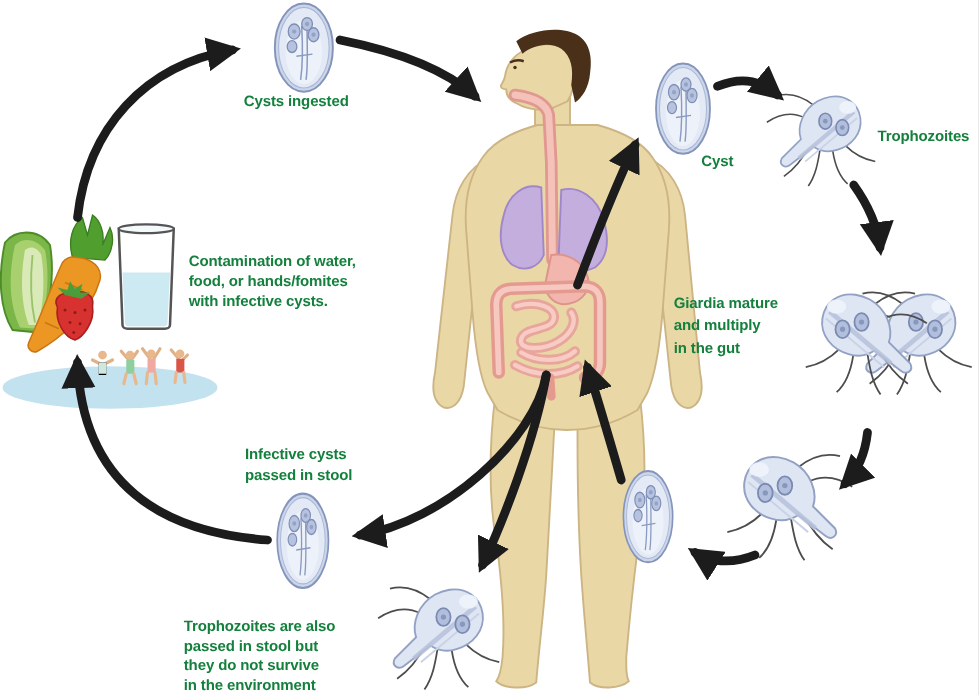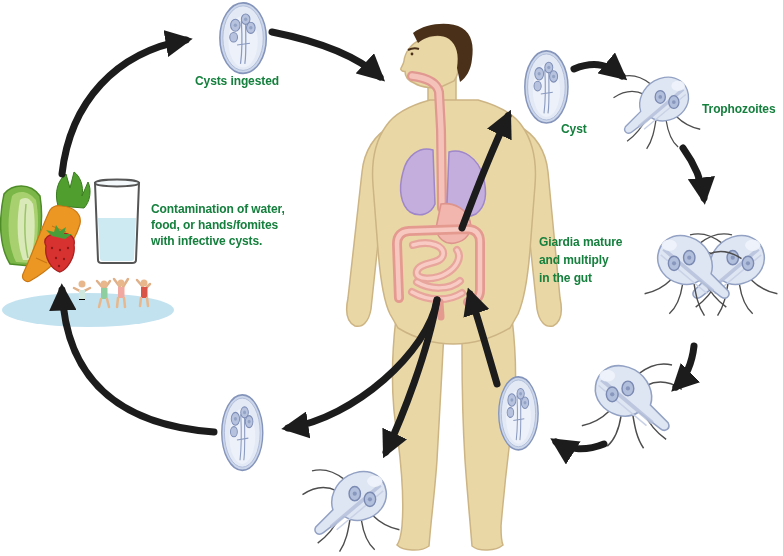--- a/index.html
+++ b/index.html
@@ -195,14 +195,20 @@
 
 <div class="lbl" id="lbl-cysts-ingested">Cysts ingested</div>
 <div class="lbl" id="lbl-cyst">Cyst</div>
 <div class="lbl" id="lbl-trophozoites">Trophozoites</div>
 <div class="lbl" id="lbl-giardia-mature">Giardia mature
 and multiply
 in the gut</div>
 <div class="lbl" id="lbl-contamination">Contamination of water,
 food, or hands/fomites
 with infective cysts.</div>
+<div class="lbl" id="lbl-infective-cysts">Infective cysts
+passed in stool</div>
+<div class="lbl" id="lbl-trophozoites-stool">Trophozoites are also
+passed in stool but
+they do not survive
+in the environment</div>
 
 </div>
 
 </body></html>

